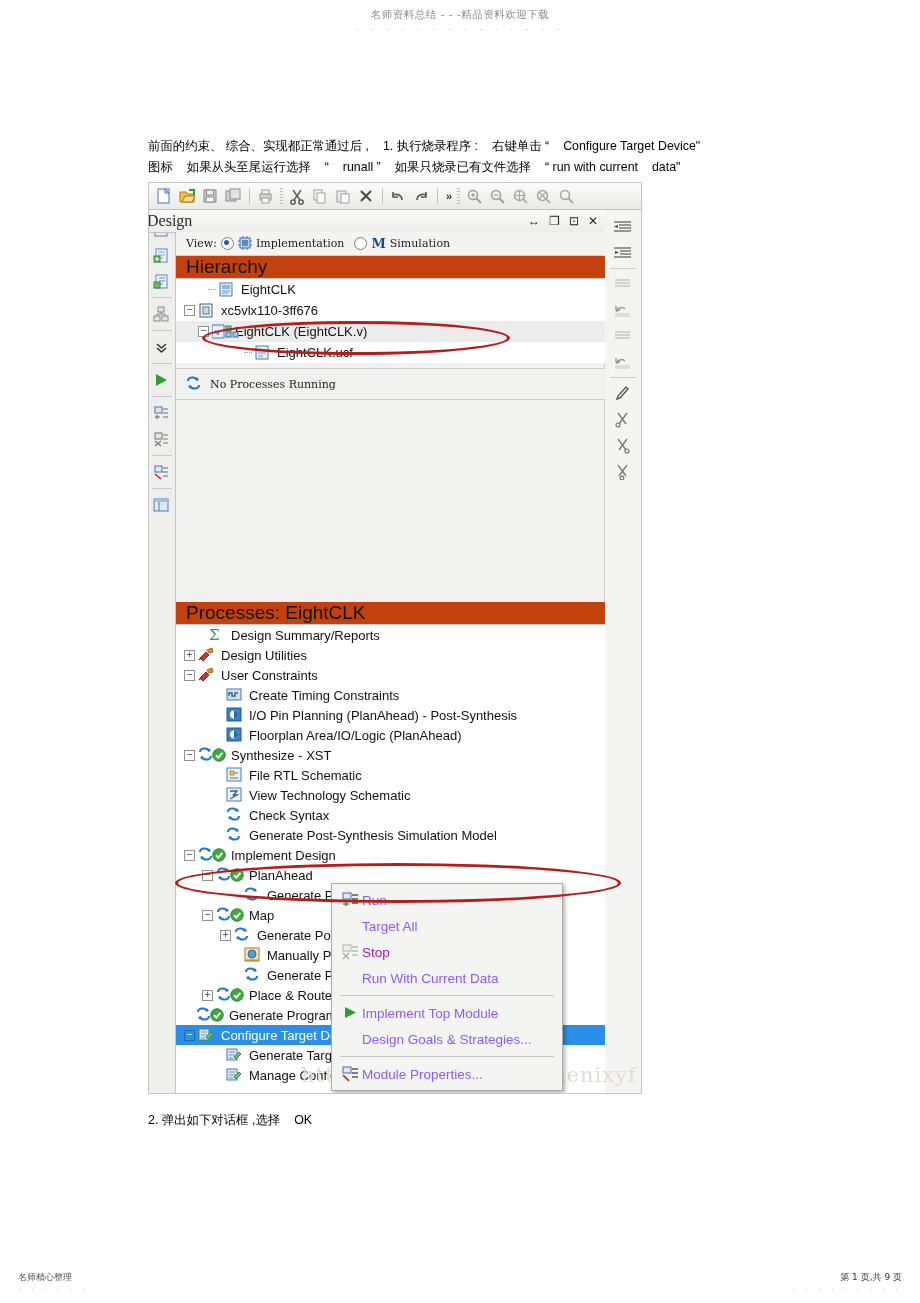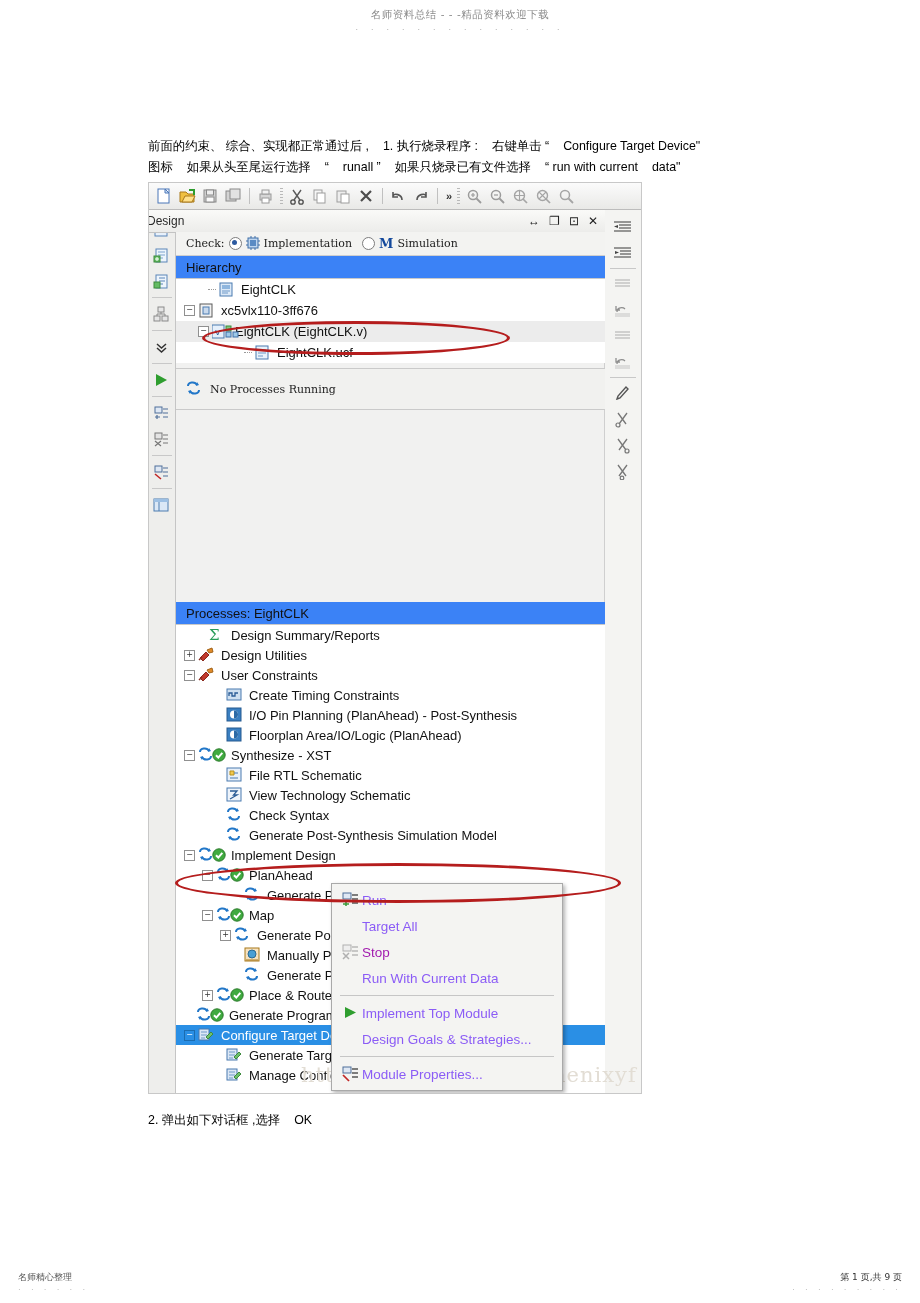--- a/index.html
+++ b/index.html
@@ -70,56 +70,56 @@
   .rail-div{height:1px;background:#c8c8c8;margin:3px 3px;}
 
   
   .panel-title{
     position:absolute;left:0;top:27px;width:456px;height:22px;
     background:linear-gradient(#fafaf8,#ececea);
     border-bottom:1px solid #c3c3c3;
     display:flex;align-items:center;
   }
   .panel-title .ttxt{
-    font-family:Liberation Sans, sans-serif;font-size:12px;color:#2a2a2a;
+    font-family:Liberation Serif, serif;font-size:16px;color:#2a2a2a;
     margin-left:-2px;
   }
   .panel-title .tbtns{margin-left:auto;display:flex;align-items:center;gap:9px;padding-right:7px;}
   .panel-title .tbtns span{font-size:12px;color:#222;line-height:1;}
 
   
   .viewrow{
     position:absolute;left:27px;top:49px;width:429px;height:24px;
     background:#f3f3f1;border-bottom:1px solid #cfcfcf;
     display:flex;align-items:center;gap:4px;padding-left:10px;box-sizing:border-box;
     font-family:"DejaVu Serif",serif;font-size:11px;color:#1b1b1b;
   }
   .radio{width:11px;height:11px;border-radius:50%;border:1px solid #7d7d7d;
     background:#fff;display:inline-block;position:relative;}
   .radio.on::after{content:"";position:absolute;left:2px;top:2px;width:5px;height:5px;
     border-radius:50%;background:#2c5aa0;}
 
   
   .subhdr{
-    position:absolute;background:#3b82f6;
+    position:absolute;background:#c2410c;
     border-bottom:1px solid #c9c9c9;
     display:flex;align-items:center;padding-left:10px;box-sizing:border-box;
-    font-size:13px;color:#111;
+    font-size:19px;color:#111;
   }
   #hier-hdr{left:27px;top:73px;width:429px;height:23px;}
   #proc-hdr{left:27px;top:419px;width:429px;height:23px;}
 
   
   .hierwrap{position:absolute;left:27px;top:96px;width:429px;height:84px;background:#fff;}
   .hrow{height:21px;display:flex;align-items:center;font-size:13px;color:#111;}
   .hrow.sel{background:#ececec;}
 
   
   .npr{
-    position:absolute;left:27px;top:185px;width:429px;height:42px;
+    position:absolute;left:27px;top:185px;width:429px;height:32px;
     background:#f1f1ef;border-top:1px solid #cacaca;border-bottom:1px solid #cacaca;
     display:flex;align-items:center;gap:9px;padding-left:10px;box-sizing:border-box;
     font-family:"DejaVu Serif",serif;font-size:11px;color:#222;
   }
 
   
   .proctree{
     position:absolute;left:27px;top:442px;width:429px;height:468px;
     background:#fff;overflow:hidden;
   }
@@ -438,21 +438,21 @@
     <span class="ttxt">Design</span>
     <span class="tbtns">
       <span>↔</span>
       <span>❐</span>
       <span>⊡</span>
       <span>✕</span>
     </span>
   </div>
 
   <div class="viewrow">
-    <span>Check:</span>
+    <span>View:</span>
     <span class="radio on"></span>
     <span>
       <svg width="14" height="14" style="vertical-align:-2px">
           <rect x="2" y="2" width="10" height="10" fill="#bfd6ef" stroke="#3f6fa8"></rect>
           <path d="M4 4h6v6h-6z" fill="#5b8bc4"></path>
           <path d="M0 5h2 M0 9h2 M12 5h2 M12 9h2 M5 0v2 M9 0v2 M5 12v2 M9 12v2" stroke="#3f6fa8"></path>
         </svg>
     </span>
     <span>Implementation</span>
     <span class="radio" style="margin-left:6px"></span>

